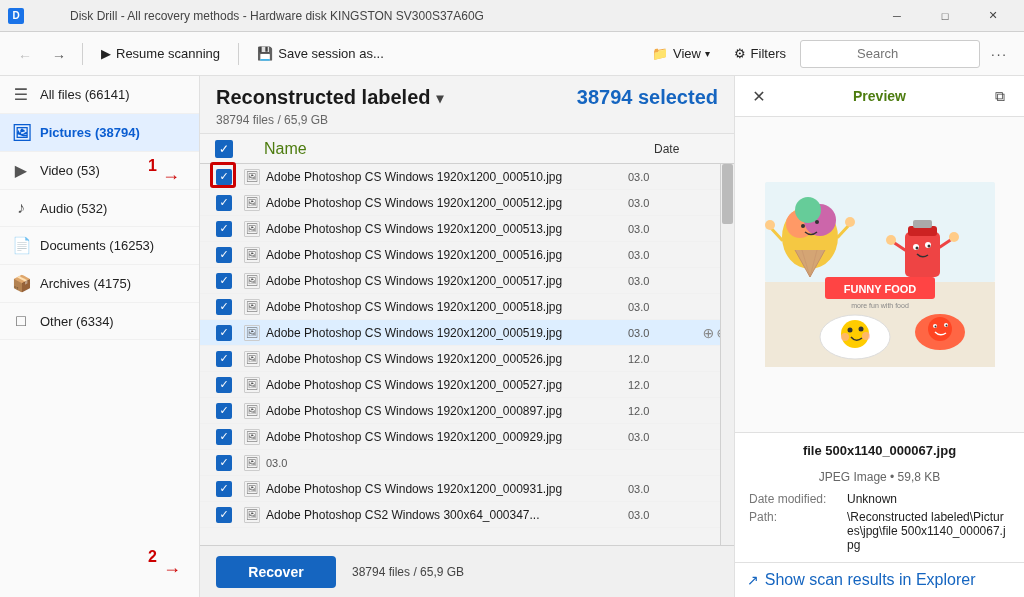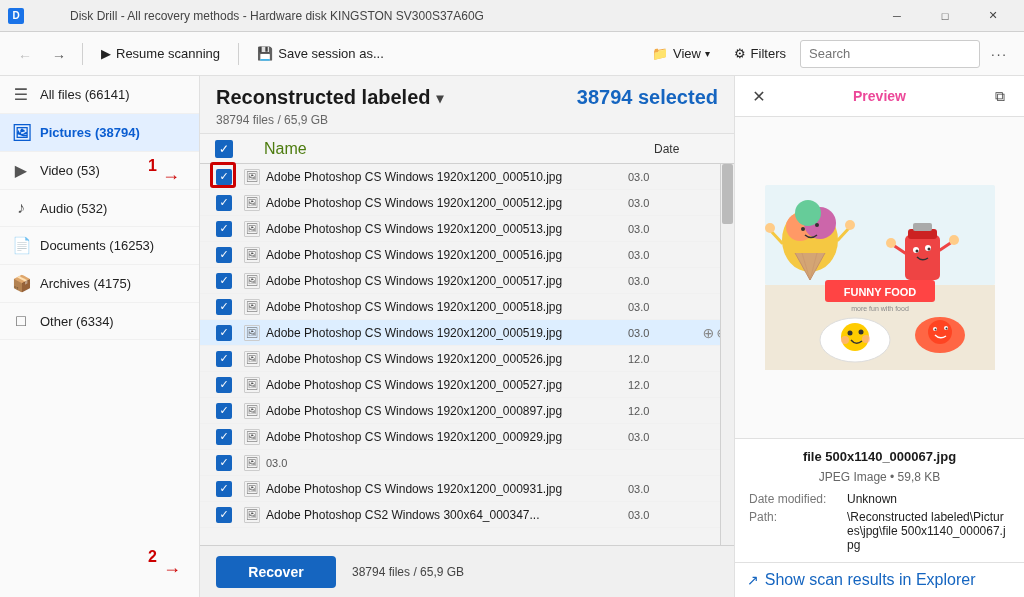--- a/index.html
+++ b/index.html
@@ -100,21 +100,21 @@
       display: flex; align-items: center;
       border: 1px solid #ccc;
       border-radius: 3px;
       background: #fff;
       padding: 3px 8px;
       width: 180px;
       height: 28px;
     }
     .search-box input {
       border: none; background: transparent; outline: none;
-      font-size: 13px; color: #555; width: 100%;
+      font-size: 13px; color: #555; width: 100%; margin-left: 48px;
     }
     .toolbar-more {
       width: 30px; height: 30px;
       display: flex; align-items: center; justify-content: center;
       border: none; background: transparent; cursor: pointer;
       color: #555; font-size: 14px; letter-spacing: 1px;
       border-radius: 3px;
     }
 
     
@@ -288,21 +288,21 @@
       border-left: 1px solid #e0e0e0;
       display: flex;
       flex-direction: column;
       overflow: hidden;
     }
     .panel-header {
       display: flex; align-items: center; justify-content: space-between;
       padding: 8px 12px;
       border-bottom: 1px solid #e0e0e0;
     }
-    .panel-title { font-size: 14px; font-weight: 600; color: #ec4899; }
+    .panel-title { font-size: 14px; font-weight: 600; color: #4d7c0f; }
     .panel-close-btn {
       width: 24px; height: 24px;
       display: flex; align-items: center; justify-content: center;
       border: none; background: transparent; cursor: pointer;
       font-size: 16px; color: #444;
       border-radius: 3px;
     }
     .panel-copy-btn {
       width: 24px; height: 24px;
       display: flex; align-items: center; justify-content: center;
@@ -330,21 +330,21 @@
     
     .preview-svg-container {
       width: 230px;
       height: 185px;
     }
 
     .panel-info {
       padding: 10px 14px;
       border-top: 1px solid #e0e0e0;
     }
-    .panel-filename { font-size: 13px; font-weight: 600; text-align: center; color: #1a1a1a; margin-bottom: 6px; }
+    .panel-filename { font-size: 13px; font-weight: 600; text-align: center; color: #1a1a1a; margin-bottom: 12px; }
     .panel-filetype { font-size: 12px; color: #666; text-align: center; margin-bottom: 8px; }
     .panel-meta { font-size: 12px; color: #444; display: flex; flex-direction: column; gap: 4px; }
     .meta-row { display: flex; gap: 8px; }
     .meta-label { color: #777; min-width: 90px; font-size: 12px; }
     .meta-value { color: #222; font-size: 12px; word-break: break-all; }
 
     .panel-footer {
       display: flex; align-items: center;
       padding: 8px 12px;
       border-top: 1px solid #e0e0e0;

